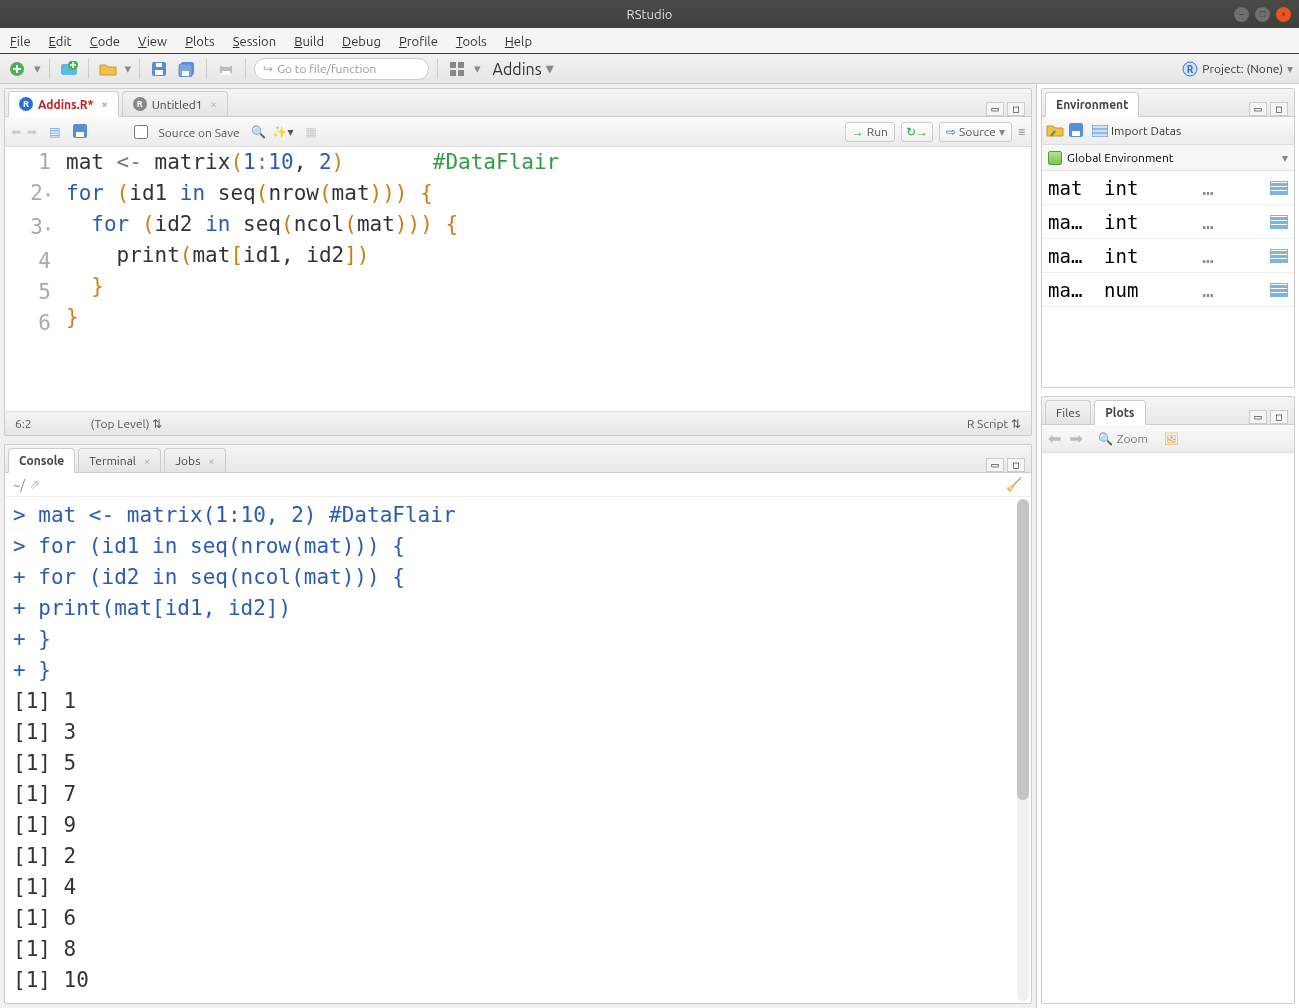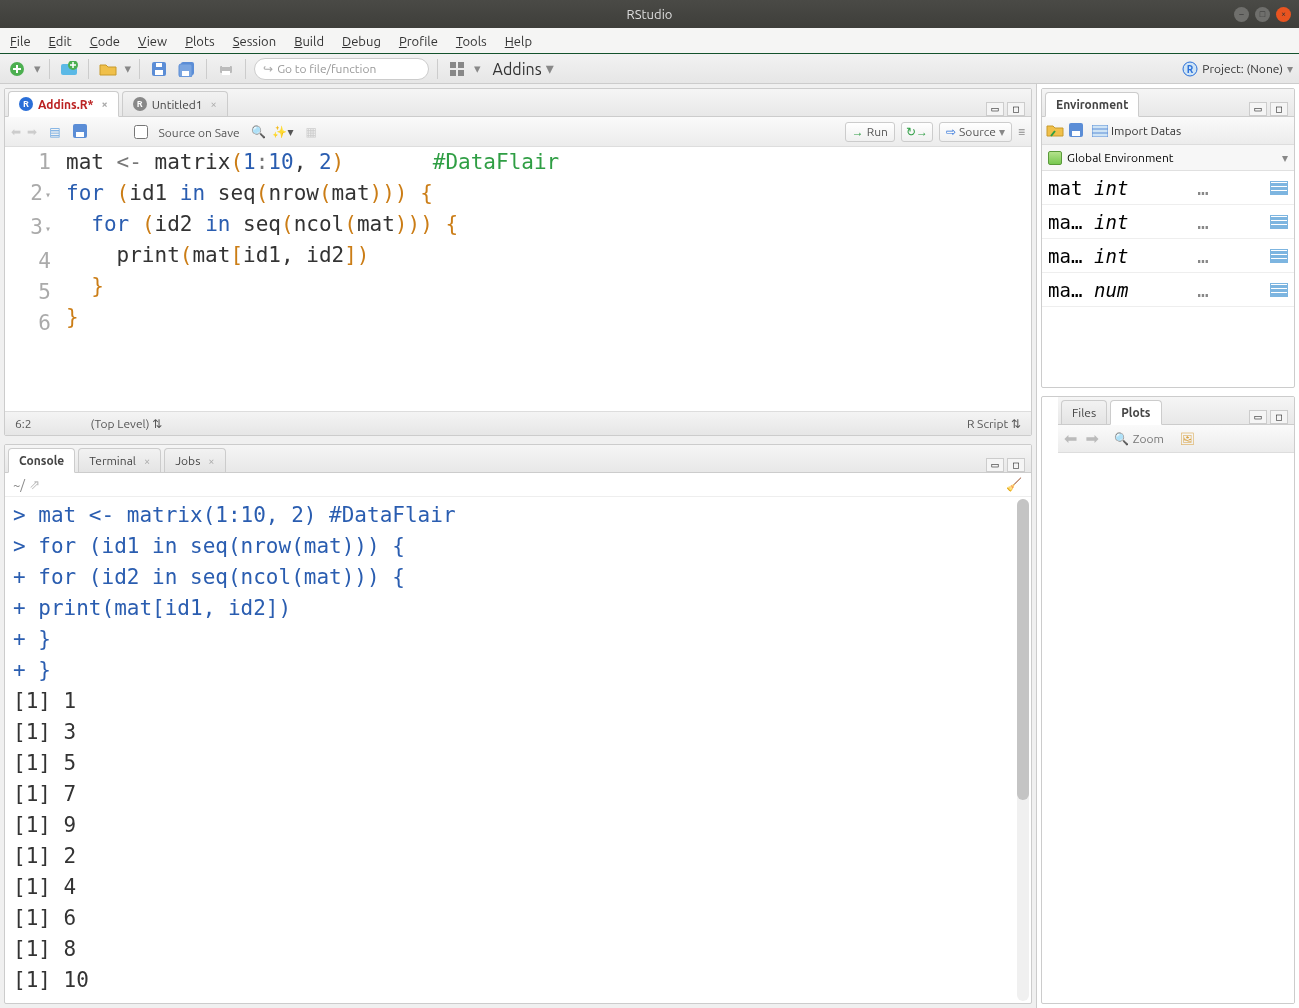--- a/index.html
+++ b/index.html
@@ -51,24 +51,24 @@
 .console-out .scrollbar{position:absolute;right:2px;top:2px;width:12px;height:calc(100% - 4px);background:#f0f0f0;border-radius:6px;}
 .console-out .scrollbar .thumb{position:absolute;width:100%;background:#c4c4c4;border-radius:6px;}
 .cin{color:#2a5db0;text-align:center;} .cout{color:#333;} .prompt{color:#2a5db0;}
 .right-pane{border:1px solid #ccc;margin:4px;border-radius:2px;background:#fff;display:flex;flex-direction:column;overflow:hidden;}
 .right-pane .env-toolbar{height:28px;background:linear-gradient(#fafafa,#ececec);border-bottom:1px solid #ddd;display:flex;align-items:center;padding:0 4px;gap:4px;font-size:12px;color:#333;}
 .env-content{flex:1;overflow:auto;}
 .env-scope{height:26px;display:flex;align-items:center;padding:0 6px;background:#f7f7f7;border-bottom:1px solid #e0e0e0;font-size:12px;gap:5px;}
 .env-cube{width:14px;height:14px;background:linear-gradient(#b4e28c,#78c850);border:1px solid #5a9a3a;border-radius:2px;}
 .env-row{display:flex;align-items:center;height:34px;border-bottom:1px solid #eee;font-family:"DejaVu Sans Mono",monospace;font-size:19px;padding:0 6px;}
 .env-row .vname{width:44px;overflow:hidden;white-space:nowrap;}
-.env-row .vtype{width:42px;overflow:hidden;white-space:nowrap;margin-left:2px;font-style:italic;}
+.env-row .vtype{width:42px;overflow:hidden;white-space:nowrap;margin-left:12px;}
 .env-row .vmore{flex:1;color:#888;text-align:center;}
 .env-row .grid-icon{width:18px;height:14px;background:repeating-linear-gradient(0deg,#7db5e0 0,#7db5e0 3px,#fff 3px,#fff 4px),repeating-linear-gradient(90deg,#7db5e0 0,#7db5e0 3px,#fff 3px,#fff 4px);border:1px solid #7db5e0;}
-.files-pane{flex:1;padding-left:16px;}
+.files-pane{flex:1;}
 .files-toolbar{height:28px;background:linear-gradient(#fafafa,#ececec);border-bottom:1px solid #ddd;display:flex;align-items:center;padding:0 6px;gap:8px;font-size:12px;color:#777;}
 .files-toolbar .arr{color:#bbb;font-size:16px;}
 .icon-svg{display:inline-block;vertical-align:middle;}
 </style>
 </head>
 <body>
 
 <div class="titlebar">
   <span>RStudio</span>
   <div class="window-controls">

